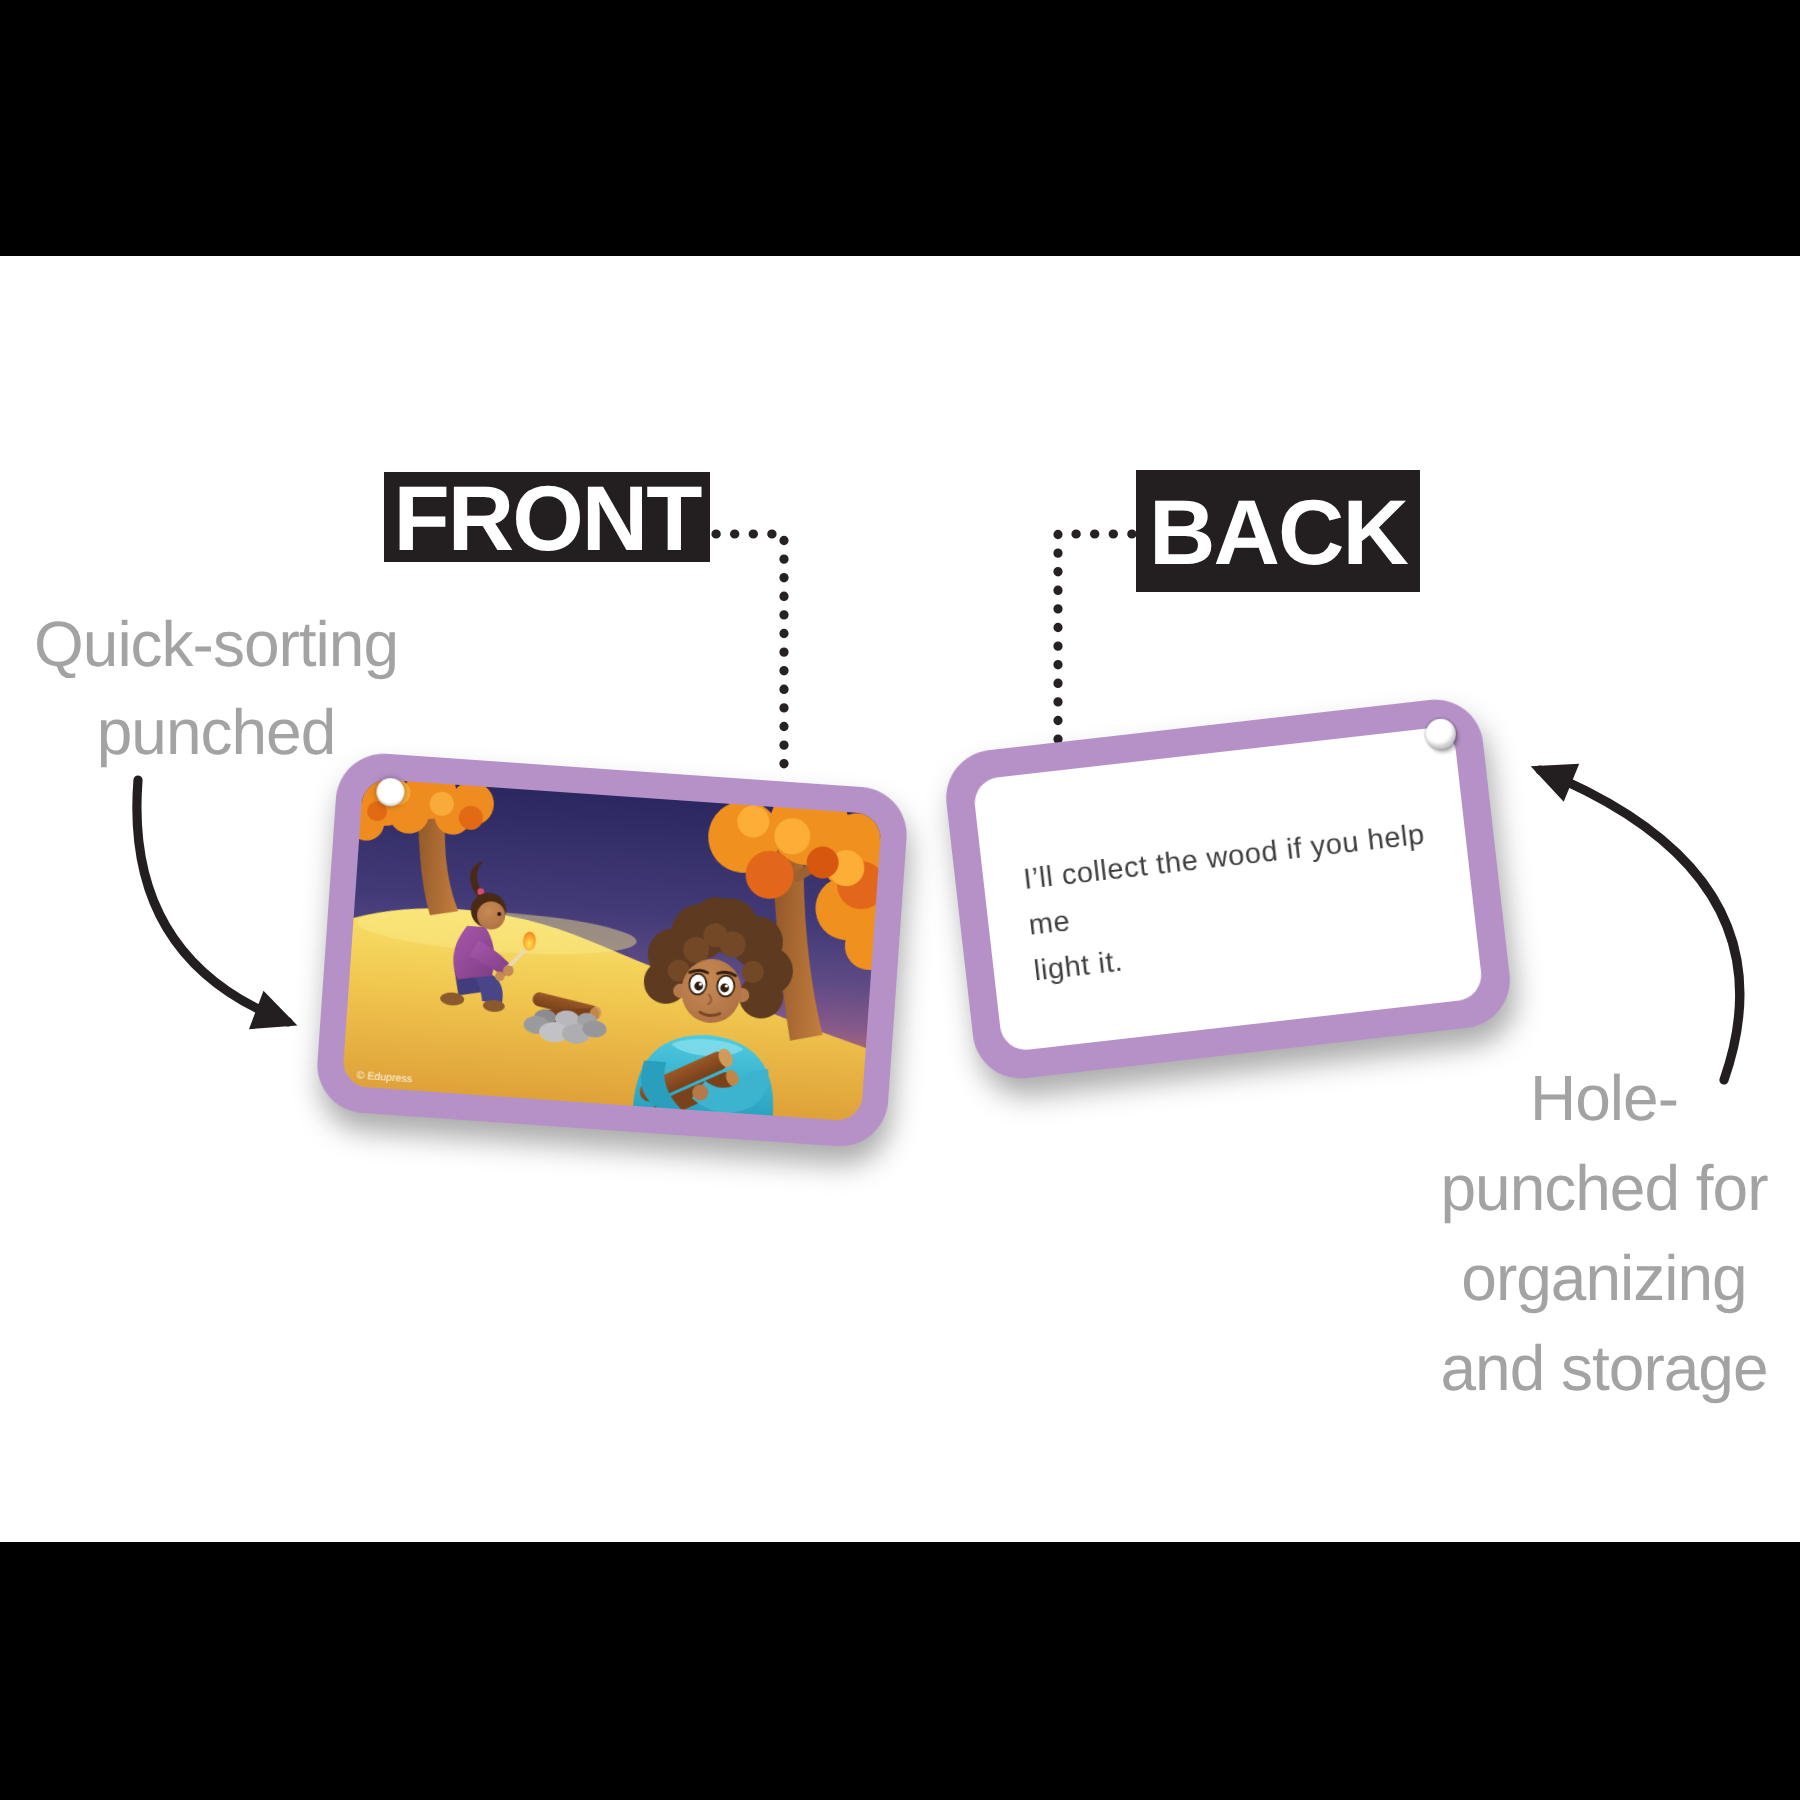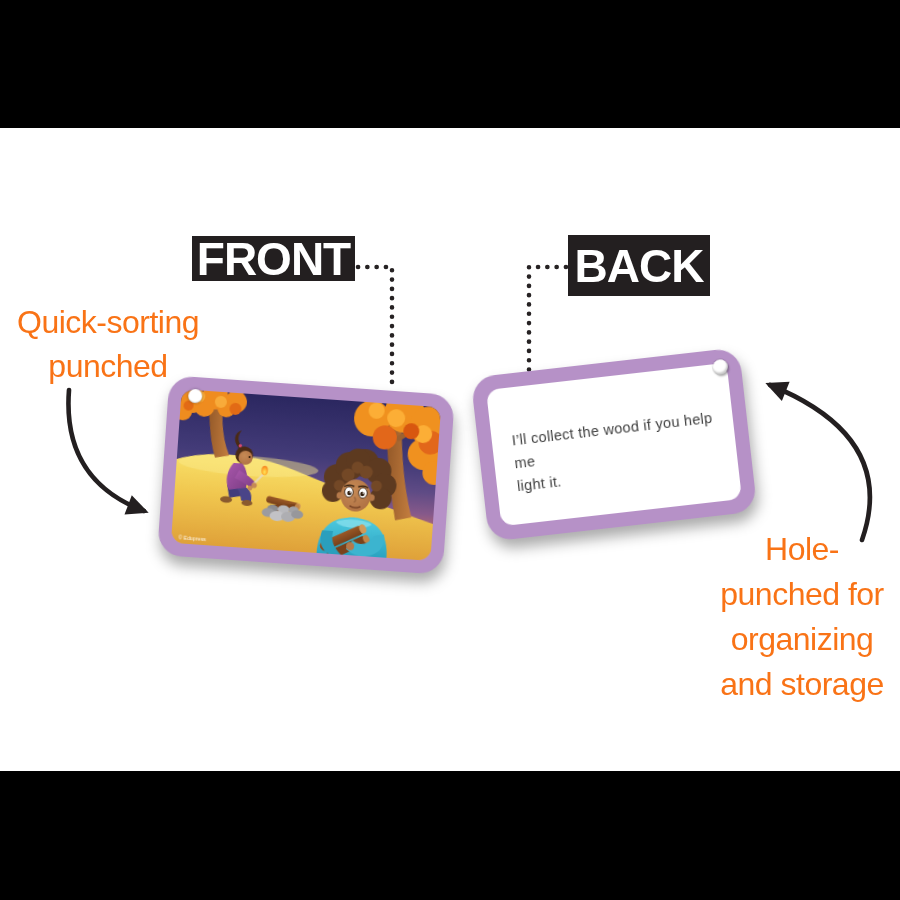--- a/index.html
+++ b/index.html
@@ -8,21 +8,21 @@
   .band{position:absolute;left:0;top:128px;width:900px;height:643px;background:#fff;}
 
   
   .label-box{position:absolute;background:#231f20;color:#fff;display:flex;
              align-items:center;justify-content:center;font-weight:bold;
              font-size:46px;letter-spacing:-1px;}
   .label-front{left:192px;top:236px;width:163px;height:45px;}
   .label-back{left:568px;top:235px;width:142px;height:61px;}
 
   
-  .caption{position:absolute;color:#f97316;text-align:center;font-size:32px;
+  .caption{position:absolute;color:#a3a3a3;text-align:center;font-size:32px;
            line-height:44px;letter-spacing:-0.5px;}
   .caption span{display:block;}
   .caption-left{left:2px;top:300px;width:212px;}
   .caption-right{left:700px;top:527px;width:204px;line-height:45px;}
 
   
   .overlay{position:absolute;left:0;top:0;width:900px;height:900px;pointer-events:none;}
   .dots{fill:none;stroke:#262223;stroke-width:4.6;stroke-linecap:round;stroke-dasharray:0.1 9.2;}
   .arrow{fill:none;stroke:#231f20;stroke-width:4.6;stroke-linecap:round;}
 

